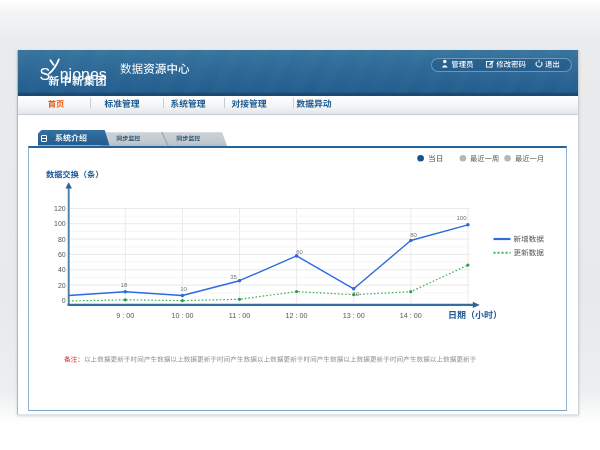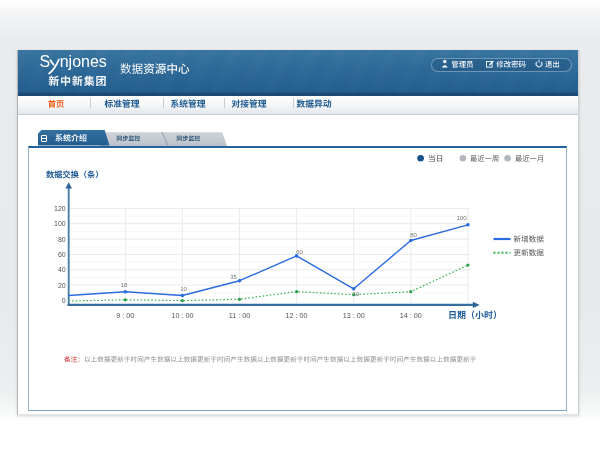--- a/index.html
+++ b/index.html
@@ -6,21 +6,21 @@
 #stage { position:relative; width:600px; height:450px; }
 #backdrop { position:absolute; left:0; top:0; width:600px; height:450px;
   background:linear-gradient(180deg,#ffffff 0px,#f3f4f5 14px,#e9ebec 40px,#e7e9ea 300px,#eceeef 390px,#f9fafa 414px,#ffffff 424px); }
 #window { position:absolute; left:17px; top:50px; width:562px; height:365px;
   background:#fff; box-shadow:0 1px 2.5px rgba(100,110,120,.28);
   border-left:1px solid #b3b7ba; border-right:1px solid #cdd1d4; border-bottom:1px solid #e3e5e7; }
 #header { position:absolute; left:0; top:0; width:560px; height:45.5px;
   background:linear-gradient(180deg,#38759f 0%,#2d6897 45%,#235e8e 92%,#1c4a74 93%,#1b4971 100%); }
 #header .stripes { position:absolute; inset:0 0 3px 0;
   background:repeating-linear-gradient(115deg, rgba(255,255,255,0.014) 0 11px, rgba(255,255,255,0) 11px 24px), repeating-linear-gradient(115deg, rgba(0,20,40,0.010) 0 7px, rgba(0,0,0,0) 7px 31px); }
-#logoS { position:absolute; left:21.5px; top:3px; color:#fff; font-size:16px;
+#logoS { position:absolute; left:21.5px; top:16px; color:#fff; font-size:16px;
   letter-spacing:0; font-weight:normal; }
 #logoS .ysp { display:inline-block; width:9.5px; }
 #pill { position:absolute; left:413px; top:8px; width:141px; height:13.5px;
   border:1px solid rgba(185,212,233,.48); border-radius:7px; background:rgba(23,70,112,.28); }
 #navbar { position:absolute; left:0; top:45.5px; width:560px; height:19px;
   background:linear-gradient(180deg,#ffffff 0%,#f4f5f6 55%,#e3e7ea 100%);
   border-bottom:1px solid #c6ccd1; }
 .navsep { position:absolute; top:98px; width:1px; height:10px; background:#c3ced8; }
 .tab { position:absolute; }
 #tab3 { left:160px; top:131.8px; width:67px; height:14.2px;

